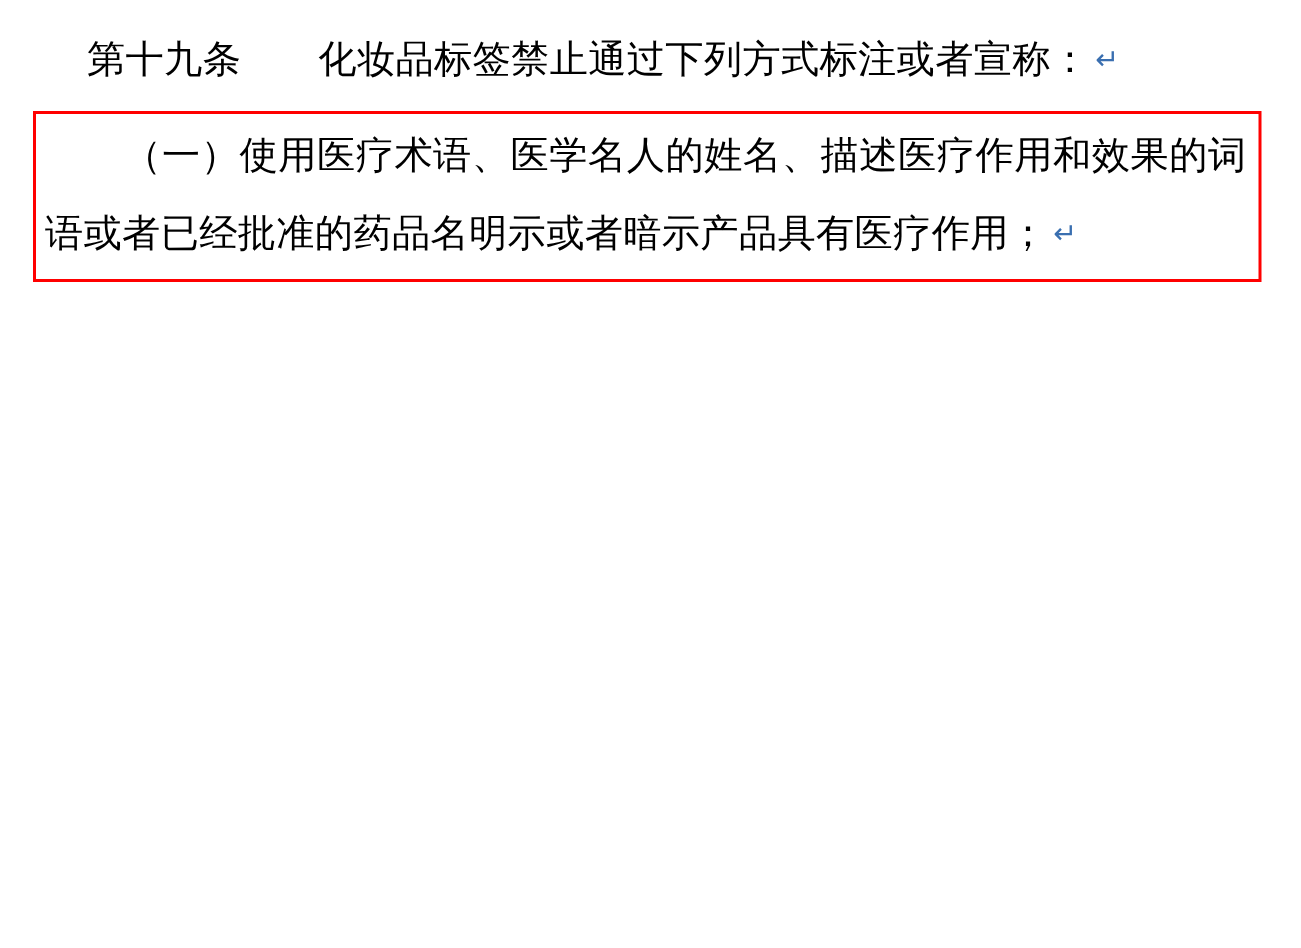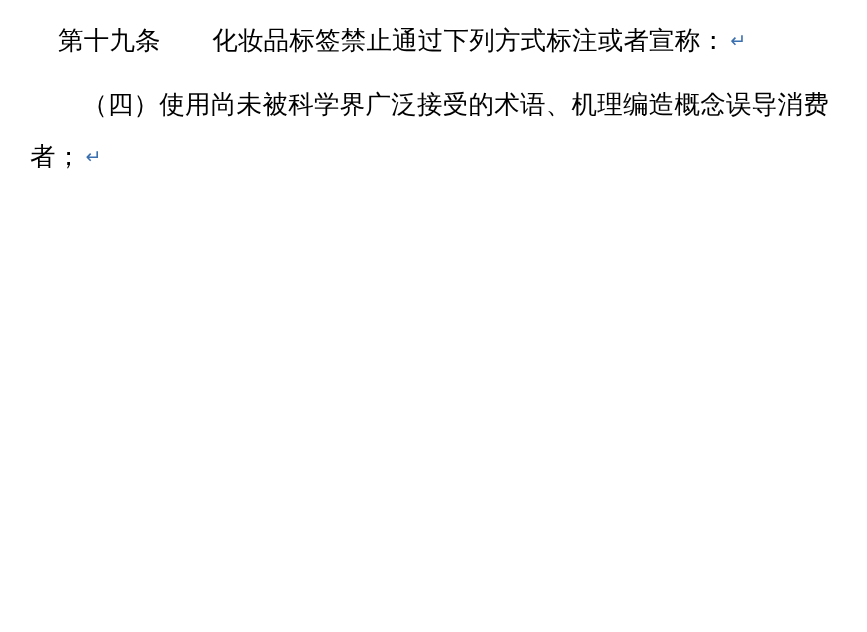--- a/index.html
+++ b/index.html
@@ -67,20 +67,20 @@
 </style>
 </head>
 <body>
 
 <div id="doc">
 
   <p class="para plain title-line">
     <span class="body-text">第十九条</span><span class="body-text">　　</span><span class="body-text">化妆品标签禁止通过下列方式标注或者宣称：</span><span class="pilcrow">↵</span>
   </p>
 
+  <p class="para boxed">
+    <span class="indent"></span><span class="body-text">（一）</span><span class="body-text">使用医疗术语、医学名人的姓名、描述医疗作用和效果的词语或者已经批准的药品名明示或者暗示产品具有医疗作用；</span><span class="pilcrow">↵</span>
+  </p>
 
 
 
-  <p class="para plain">
-    <span class="indent"></span><span class="body-text">（四）</span><span class="body-text">使用尚未被科学界广泛接受的术语、机理编造概念误导消费者；</span><span class="pilcrow">↵</span>
-  </p>
 
 </div>
 
 </body></html>

